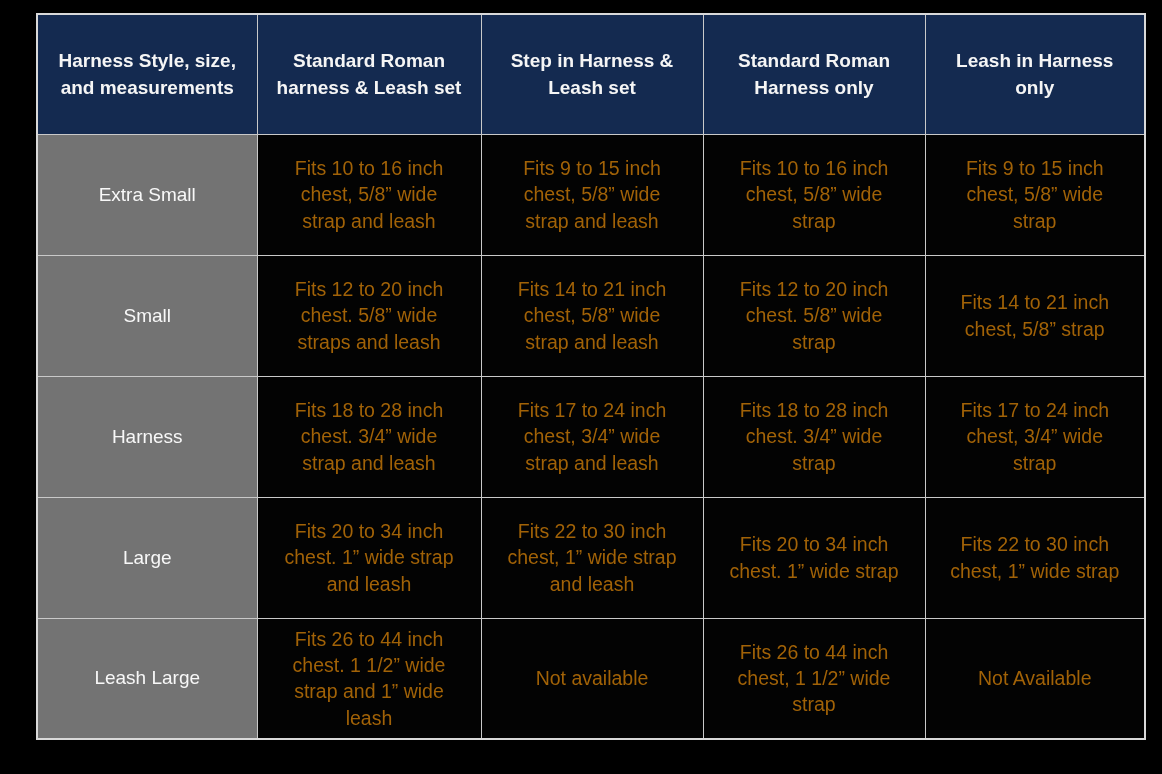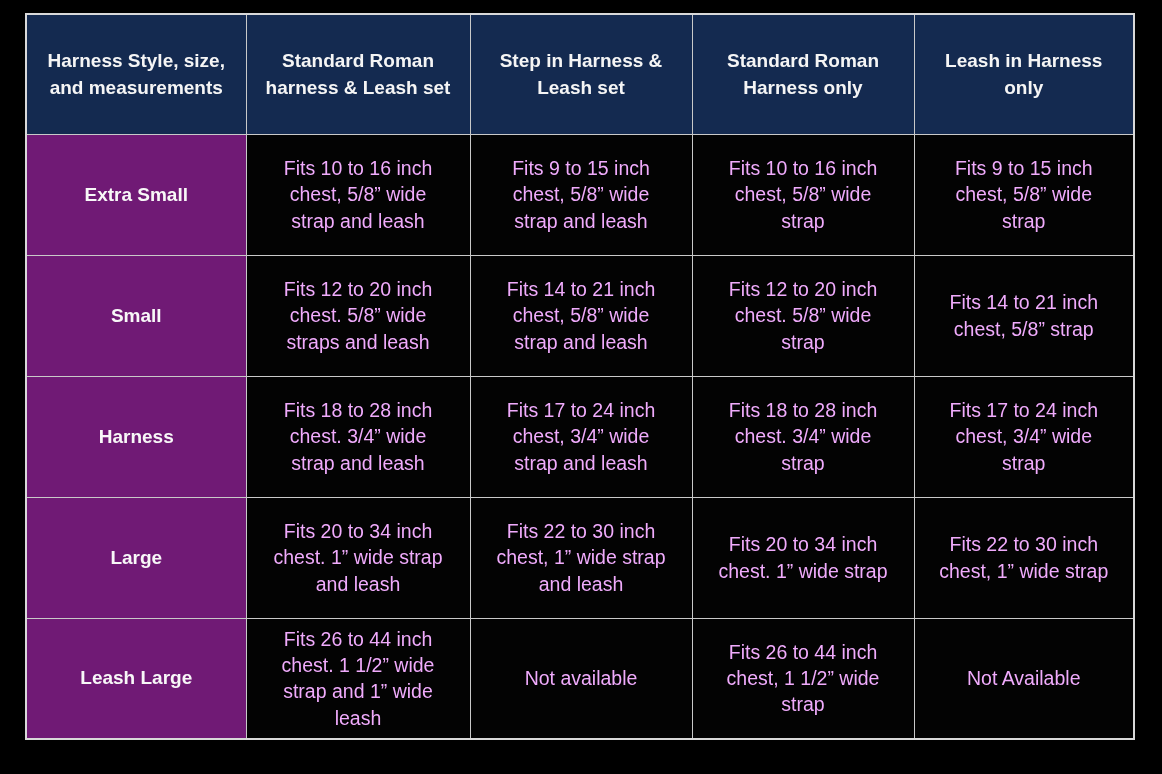--- a/index.html
+++ b/index.html
@@ -9,21 +9,21 @@
   body {
     width: 1162px;
     height: 774px;
     background: #000000;
     position: relative;
     overflow: hidden;
     font-family: "Liberation Sans", sans-serif;
   }
   .table-wrap {
     position: absolute;
-    left: 25px;
+    left: 36px;
     top: 13px;
   }
   table.size-table {
     border-collapse: collapse;
     table-layout: fixed;
     width: 1108px;
     height: 727px;
     border: 2px solid #d9d9d9;
   }
   table.size-table th,
@@ -38,28 +38,28 @@
   thead tr { height: 120px; }
   tbody tr { height: 121px; }
   th.col-header {
     background: #142a50;
     color: #f5f5f5;
     font-weight: bold;
     font-size: 19px;
     line-height: 1.45;
   }
   td.size-cell {
-    background: #701a75;
+    background: #737373;
     color: #f8f8f8;
-    font-weight: bold;
+    font-weight: normal;
     font-size: 19px;
   }
   td.spec-cell {
     background: #030303;
-    color: #f0abfc;
+    color: #a16207;
     font-weight: 400;
     font-size: 19.5px;
     line-height: 1.35;
   }
 </style>
 </head>
 <body>
 
 <div class="table-wrap">
   <table class="size-table">

